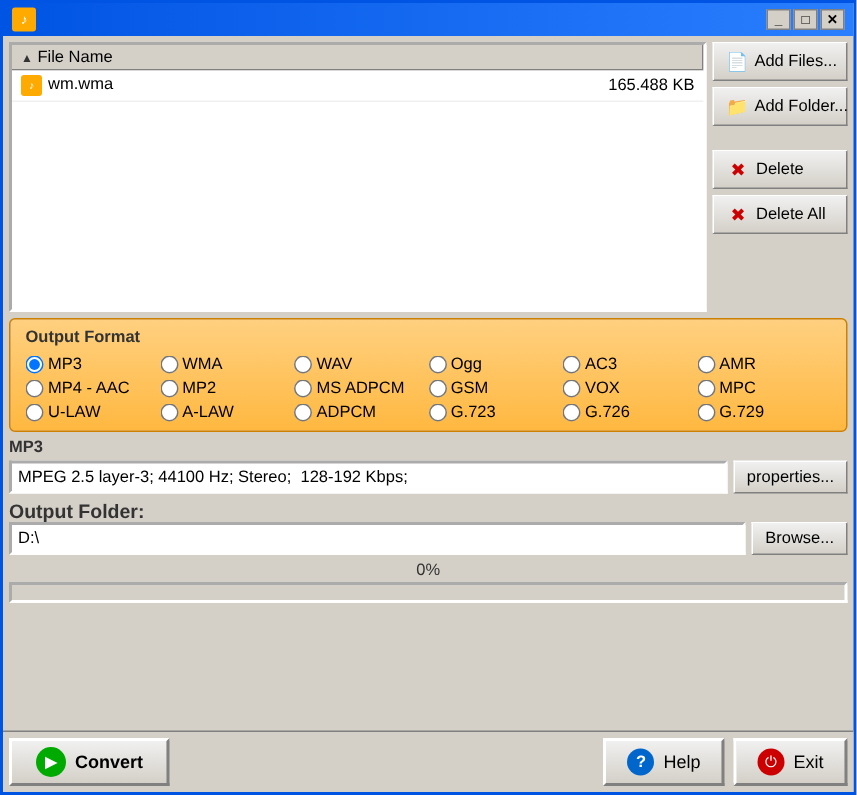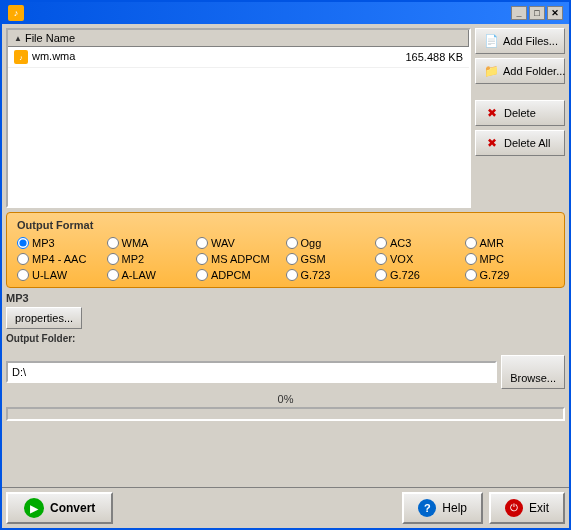--- a/index.html
+++ b/index.html
@@ -225,41 +225,41 @@
       cursor: pointer;
       font-size: 11px;
       white-space: nowrap;
     }
 
     
     .folder-section {
       flex-shrink: 0;
     }
     .folder-label {
-      font-size: 10px;
+      font-size: 13px;
       font-weight: bold;
       color: #333;
-      margin-bottom: 11px;
+      margin-bottom: 0;
     }
     .folder-row {
       display: flex;
       gap: 4px;
       align-items: center;
     }
     .folder-input {
       flex: 1;
       height: 22px;
       border: 2px inset #fff;
       background: white;
       padding: 2px 4px;
       font-size: 11px;
     }
     .browse-btn {
       height: 22px;
-      padding: 16px 8px;
+      padding: 4px 8px;
       background: linear-gradient(to bottom, #f0f0f0, #d4d0c8);
       border: 1px solid #808080;
       border-top-color: #fff;
       border-left-color: #fff;
       cursor: pointer;
       font-size: 11px;
     }
 
     
     .progress-section {
@@ -494,20 +494,21 @@
         <label class="radio-item">
           <input class="radio-input" type="radio" name="format" style="">
           <span>G.729</span>
         </label>
       </div>
     </div>
 
     <div class="format-section">
       <div class="format-label">MP3</div>
       <div class="format-row">
+        <input class="format-input" type="text" readonly="" value="MPEG 2.5 layer-3; 44100 Hz; Stereo;  128-192 Kbps;" style="">
         <button class="properties-btn">properties...</button>
       </div>
     </div>
 
     <div class="folder-section">
       <div class="folder-label">Output Folder:</div>
       <div class="folder-row">
         <input class="folder-input" type="text" value="D:\" style="">
         <button class="browse-btn">Browse...</button>
       </div>

